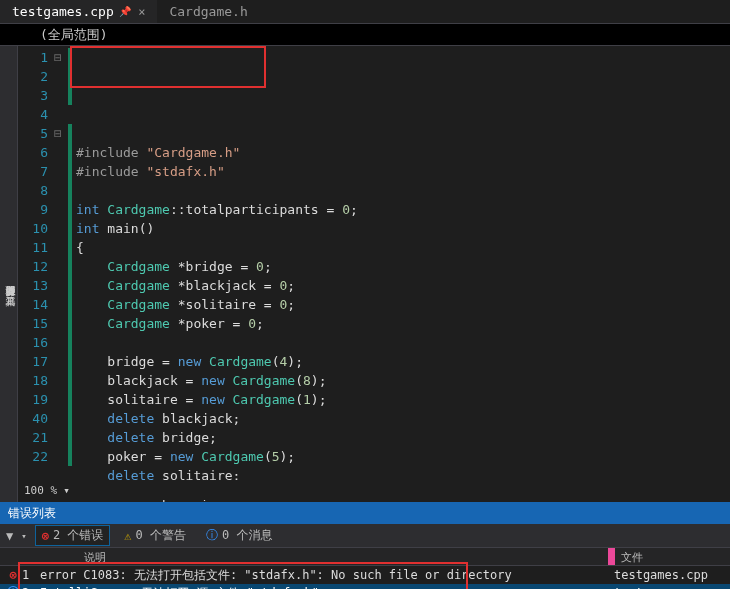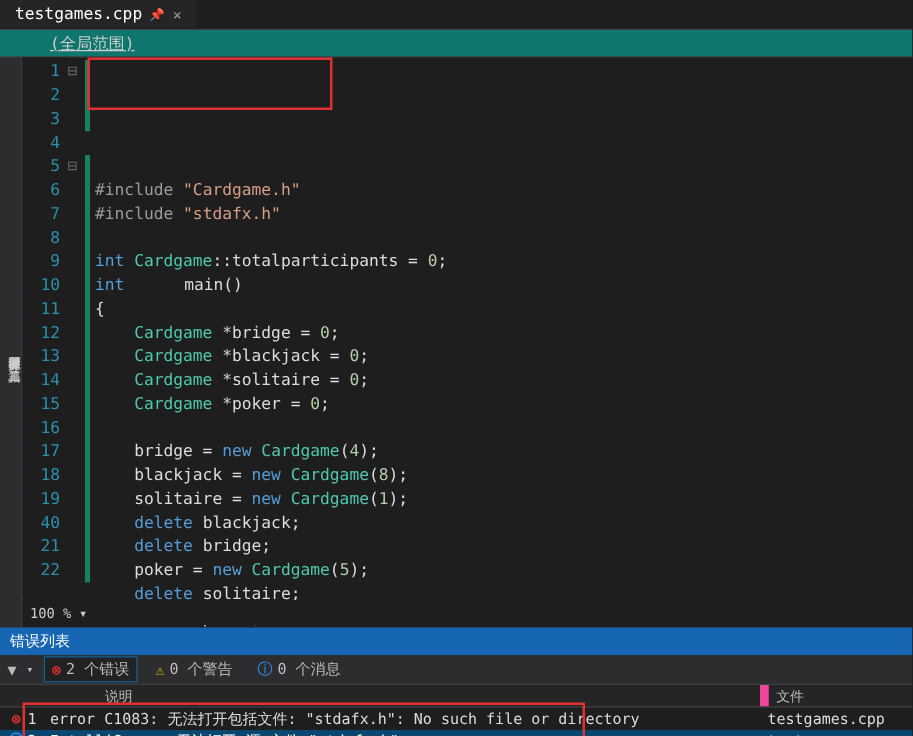--- a/index.html
+++ b/index.html
@@ -14,22 +14,22 @@
     border-bottom: 1px solid #3f3f46;
   }
   .tab {
     padding: 3px 12px; color: #999; cursor: pointer;
     display: flex; align-items: center; gap: 6px;
   }
   .tab.active { color: #fff; background: #252526; }
   .pin { font-size: 10px; }
   .close-x { font-size: 12px; color: #999; }
   .scope-bar {
-    height: 22px; background: #0f766e; border-bottom: 1px solid #3f3f46;
-    display: flex; align-items: center; padding-left: 40px; color: #ccc; text-decoration: underline;
+    height: 22px; background: #000000; border-bottom: 1px solid #3f3f46;
+    display: flex; align-items: center; padding-left: 40px; color: #ccc;
   }
   .left-tool {
     position: absolute; left: 0; top: 46px; width: 18px; height: 470px;
     background: #2d2d30; border-right: 1px solid #3f3f46;
     writing-mode: vertical-rl; text-orientation: upright;
     font-size: 10px; color: #ccc; padding-top: 4px; text-align: center;
   }
   .editor {
     position: absolute; left: 18px; top: 46px; right: 0; height: 430px;
     background: #1e1e1e; display: flex;
@@ -41,21 +41,21 @@
   }
   .fold { width: 14px; color: #666; line-height: 19px; padding-top: 2px; }
   .code {
     flex: 1; white-space: pre; font-size: 13px; line-height: 19px;
     padding-top: 2px; position: relative;
   }
   .hl-include { color: #9b9b9b; }
   .hl-str { color: #d69d85; }
   .hl-kw { color: #569cd6; }
   .hl-type { color: #4ec9b0; }
-  .hl-func { color: #dcdcdc; margin-left: 40px; }
+  .hl-func { color: #dcdcdc; }
   .hl-num { color: #b5cea8; }
   .hl-txt { color: #dcdcdc; }
   .redbox {
     position: absolute; border: 2px solid #e03030; pointer-events: none;
   }
   .greenbar {
     position: absolute; left: 0; width: 4px; background: #16825d;
   }
   .zoom {
     position: absolute; left: 18px; top: 480px; height: 20px;
@@ -109,20 +109,23 @@
   }
 </style>
 </head>
 <body>
 
 <div class="tabs" id="tab-bar">
     <div class="tab active">
       <span>testgames.cpp</span>
       <span class="pin">📌</span>
       <span class="close-x">×</span>
+    </div>
+    <div class="tab">
+      <span>Cardgame.h</span>
     </div>
   </div>
 
 <div class="scope-bar">
   <span>(全局范围)</span>
 </div>
 
 <div class="left-tool">
   <span>服务器资源管理器 工具箱</span>
 </div>

